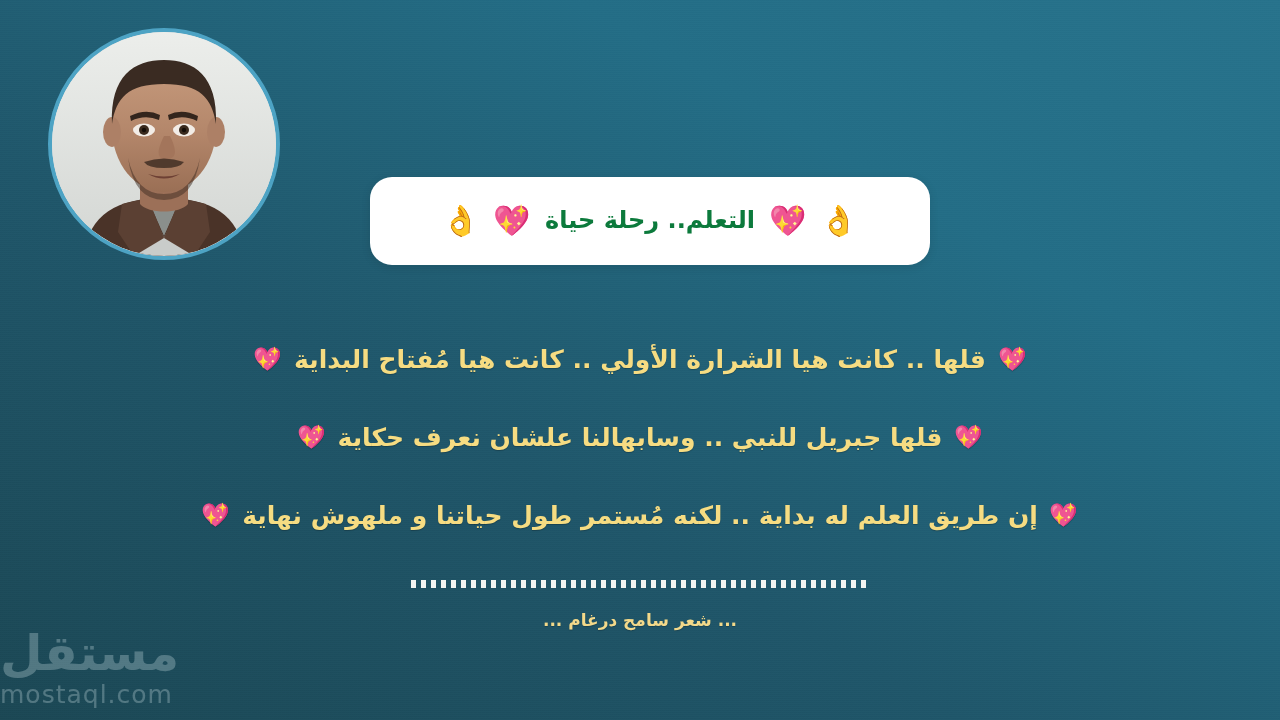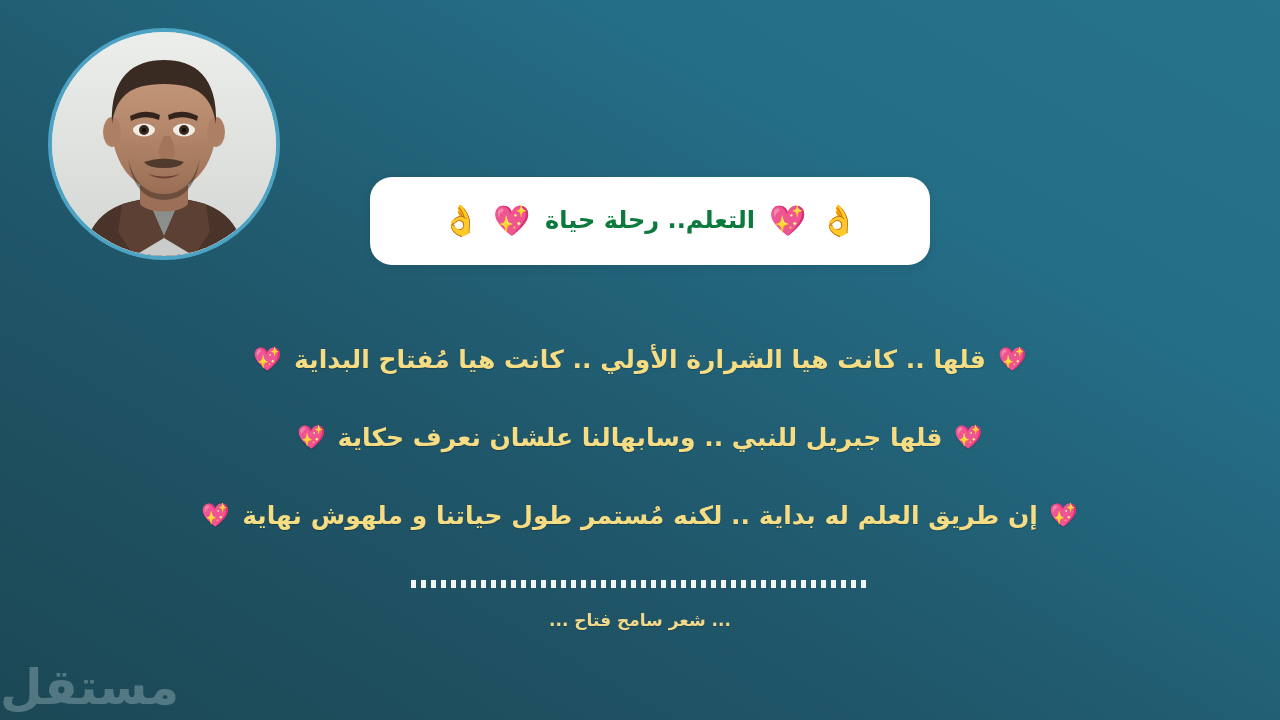--- a/index.html
+++ b/index.html
@@ -253,20 +253,21 @@
     <div class="line">
       <span class="emoji">💖</span>
       <span>إن طريق العلم له بداية .. لكنه مُستمر طول حياتنا و ملهوش نهاية</span>
       <span class="emoji">💖</span>
     </div>
 
   </div>
 
   <div class="footer">
     <div class="dotted-rule"></div>
-    <div class="attribution">... شعر سامح فتاح ...</div>
+    <div class="attribution">... شعر سامح درغام ...</div>
   </div>
 
   <div class="watermark">
     <div class="watermark-ar">مستقل</div>
+    <div class="watermark-url">mostaql.com</div>
   </div>
 
 </div>
 
 </body></html>

